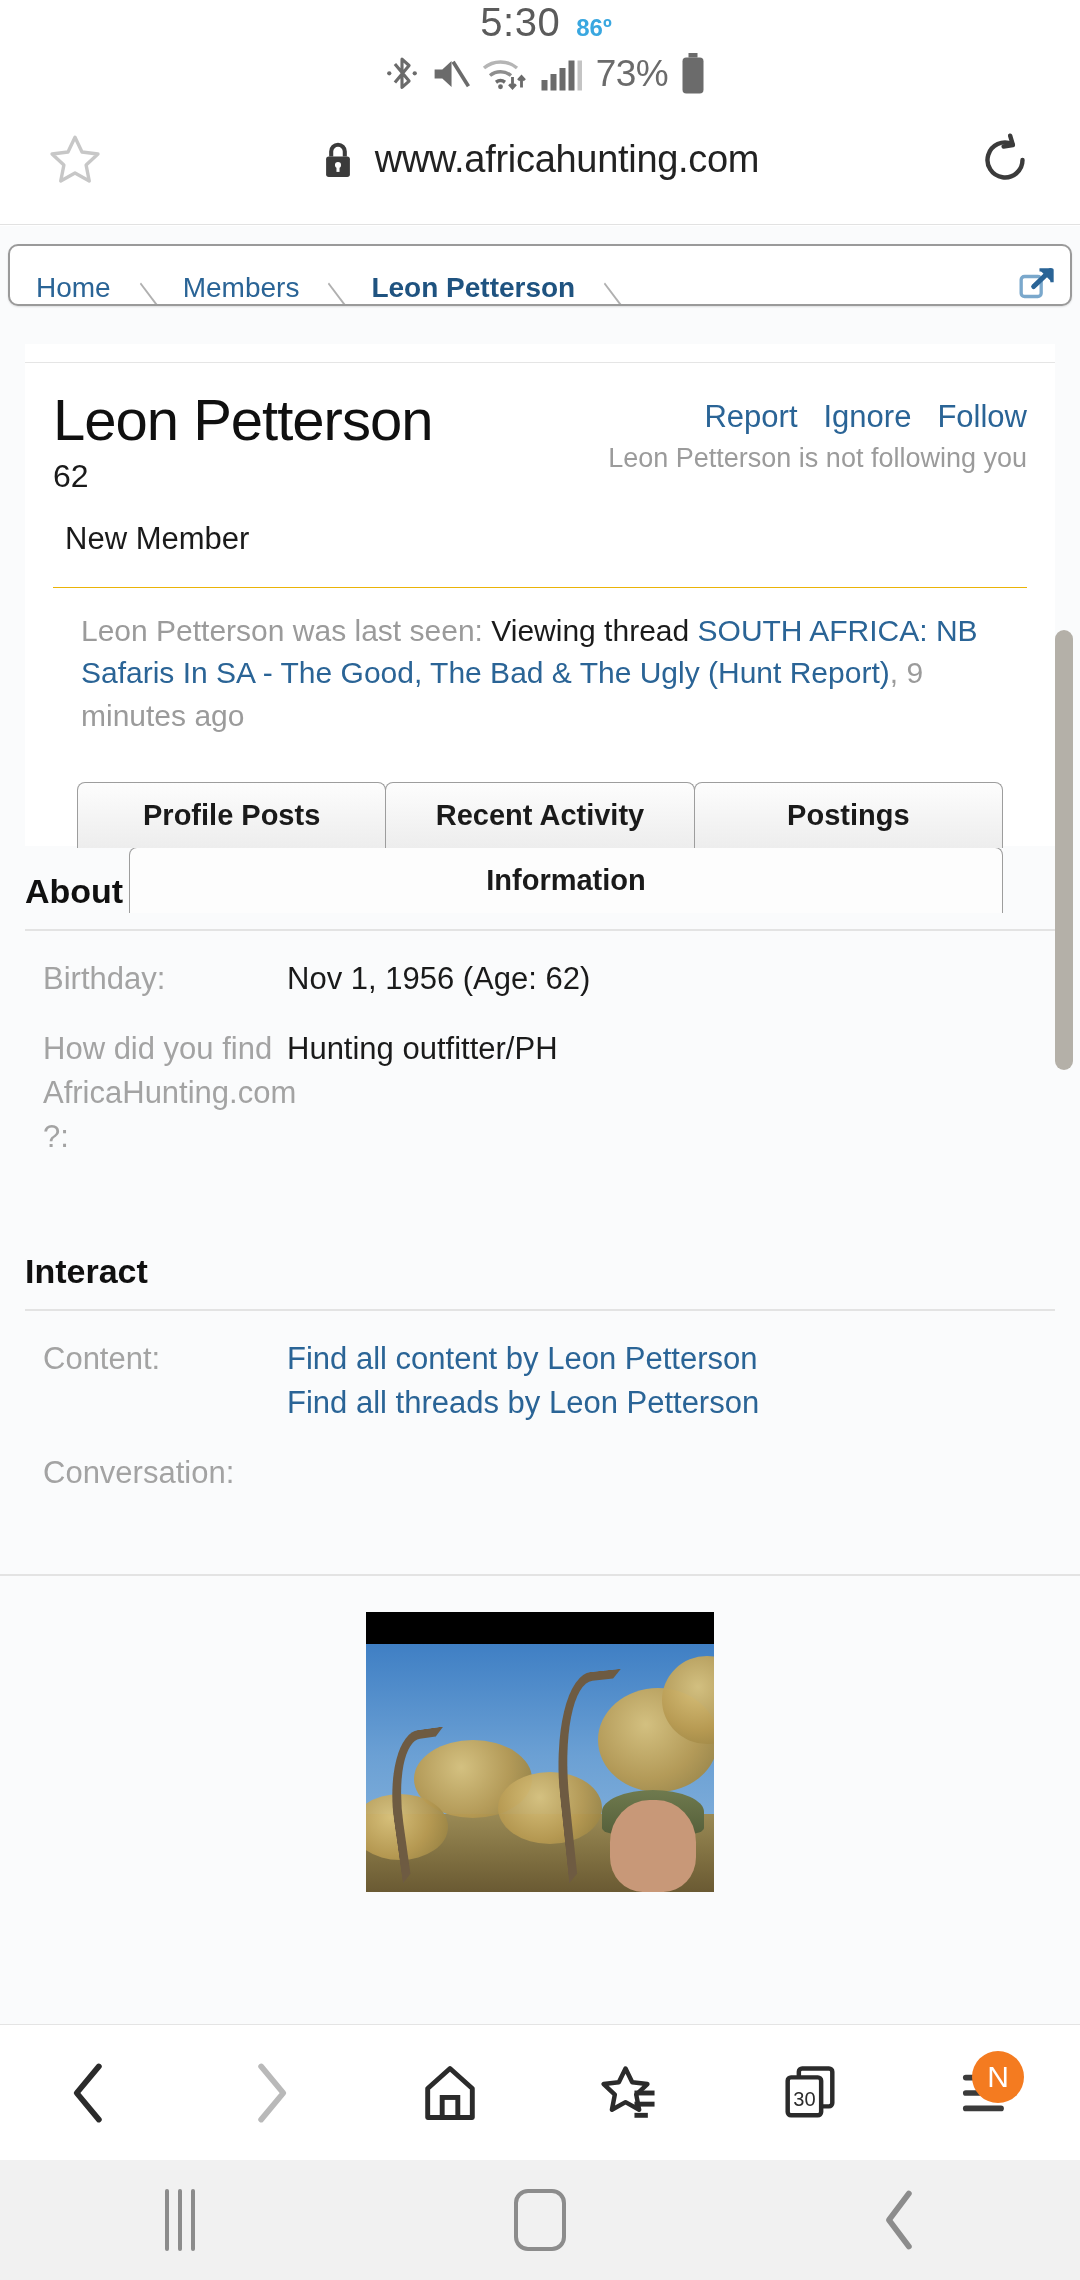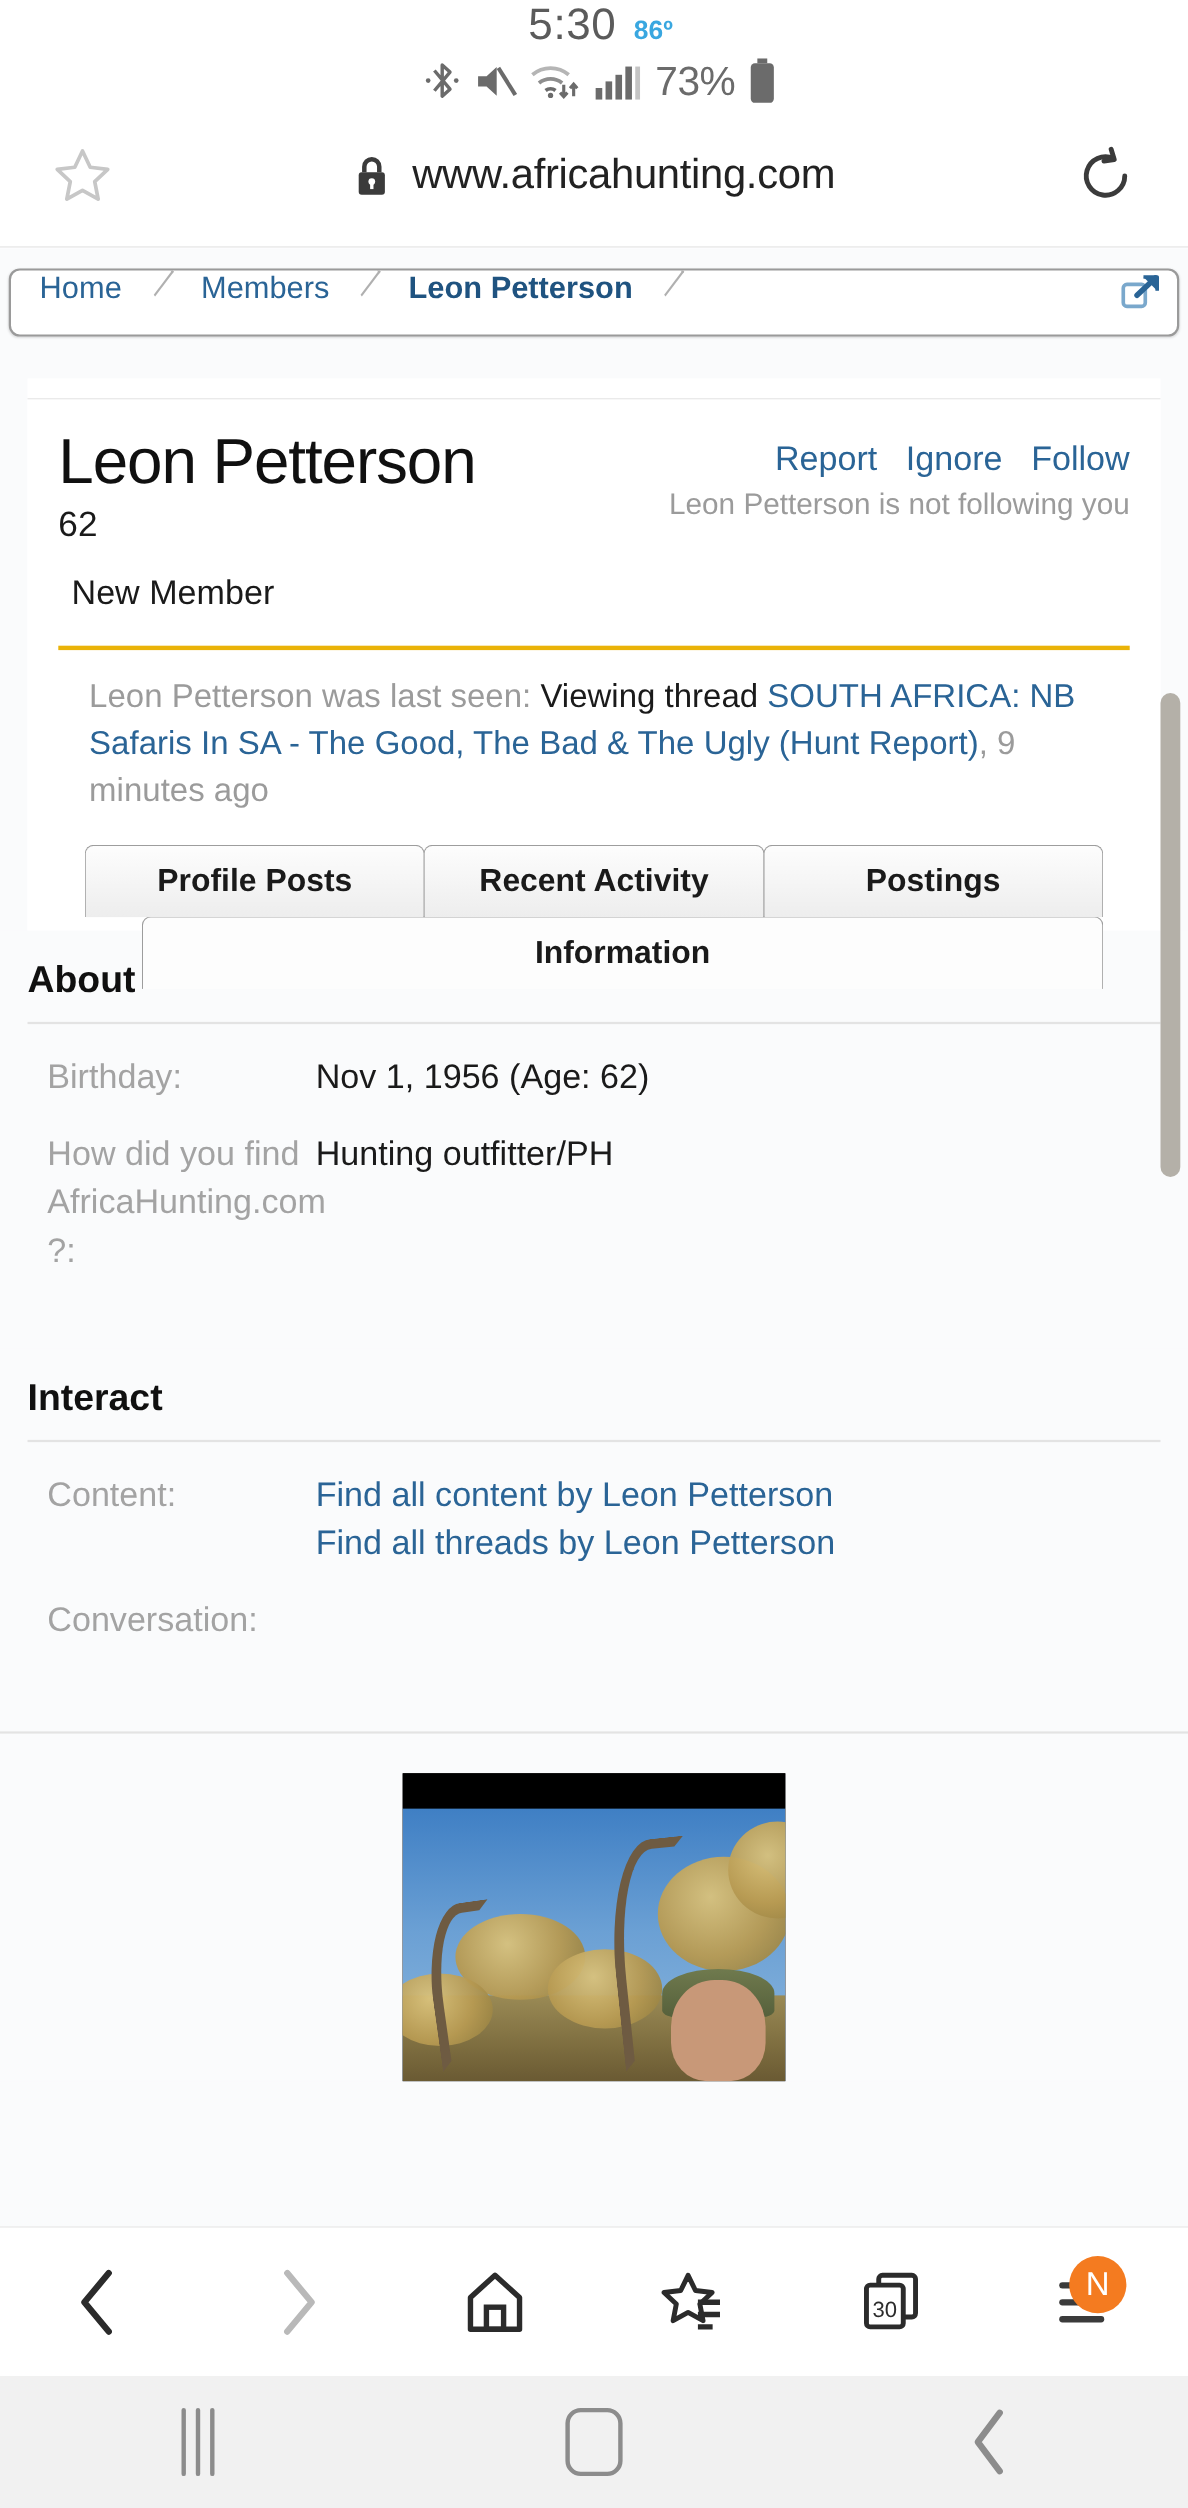--- a/index.html
+++ b/index.html
@@ -47,21 +47,21 @@
     position:absolute; top:0; left:25px; width:1030px;
     background:#ffffff;
   }
 
   
   .crumb-wrap { padding:18px 0 0 0; background:#fafbfc; }
   .crumb {
     margin:0 8px; height:62px;
     border:2px solid #9a9a9a; border-radius:10px;
     background:#ffffff;
-    display:flex; align-items:flex-start;
+    display:flex; align-items:flex-end;
     box-shadow:0 1px 2px rgba(0,0,0,0.12);
     position:relative; overflow:hidden;
   }
   .crumb-item {
     display:flex; align-items:center;
     padding:0 14px 0 26px; position:relative;
     font-size:28px; color:#2a6496; white-space:nowrap;
   }
   .crumb-item.current { font-weight:bold; color:#1f5380; }
   .crumb-sep {
@@ -88,22 +88,22 @@
   .profile-top { display:flex; justify-content:space-between; align-items:flex-start; }
   .p-name { font-size:58px; color:#101010; line-height:1.08; font-weight:400; letter-spacing:-1px;}
   .p-age  { font-size:32px; color:#1a1a1a; margin-top:6px; }
   .p-rank { font-size:31px; color:#1a1a1a; margin:26px 0 0 12px; }
   .p-actions { text-align:right; padding-top:10px; }
   .p-action-row { display:flex; gap:26px; justify-content:flex-end; }
   .p-action { font-size:31px; color:#2a6496; }
   .p-follow-note { font-size:27px; color:#9b9b9b; margin-top:8px; }
 
   .lastseen-wrap {
-    margin:30px 0 0 0; padding:22px 28px 0 28px;
-    border-top:4px solid #eab308;
+    margin:30px 0 17px 0; padding:22px 28px 0 28px;
+    border-top:1px solid #eab308;
   }
   .lastseen {
     font-size:30px; line-height:1.42; color:#9b9b9b;
   }
   .lastseen .strong { color:#1a1a1a; }
   .lastseen a { color:#2a6496; text-decoration:none; }
 
   
   .tabs-wrap { padding:28px 0 0 0; position:relative; }
   .tabs-row { display:flex; padding:0 24px; gap:0; position:relative; z-index:2;}

